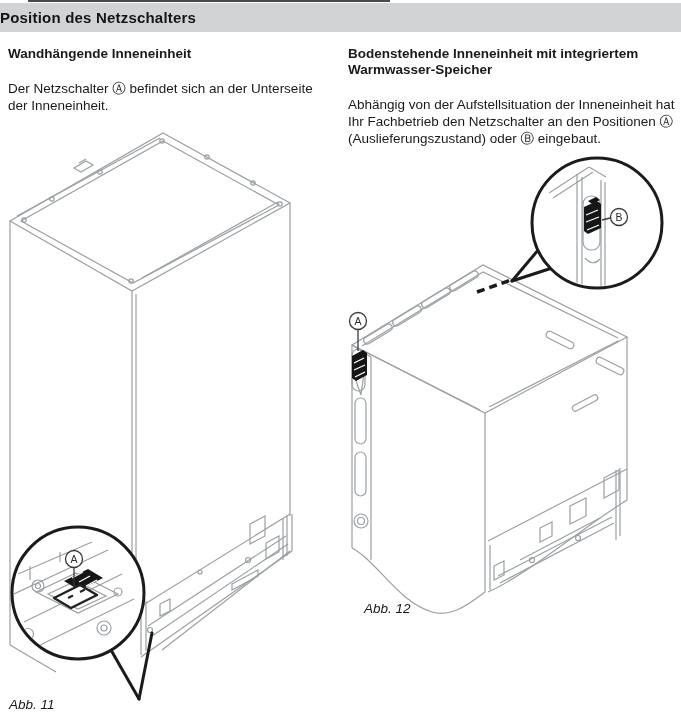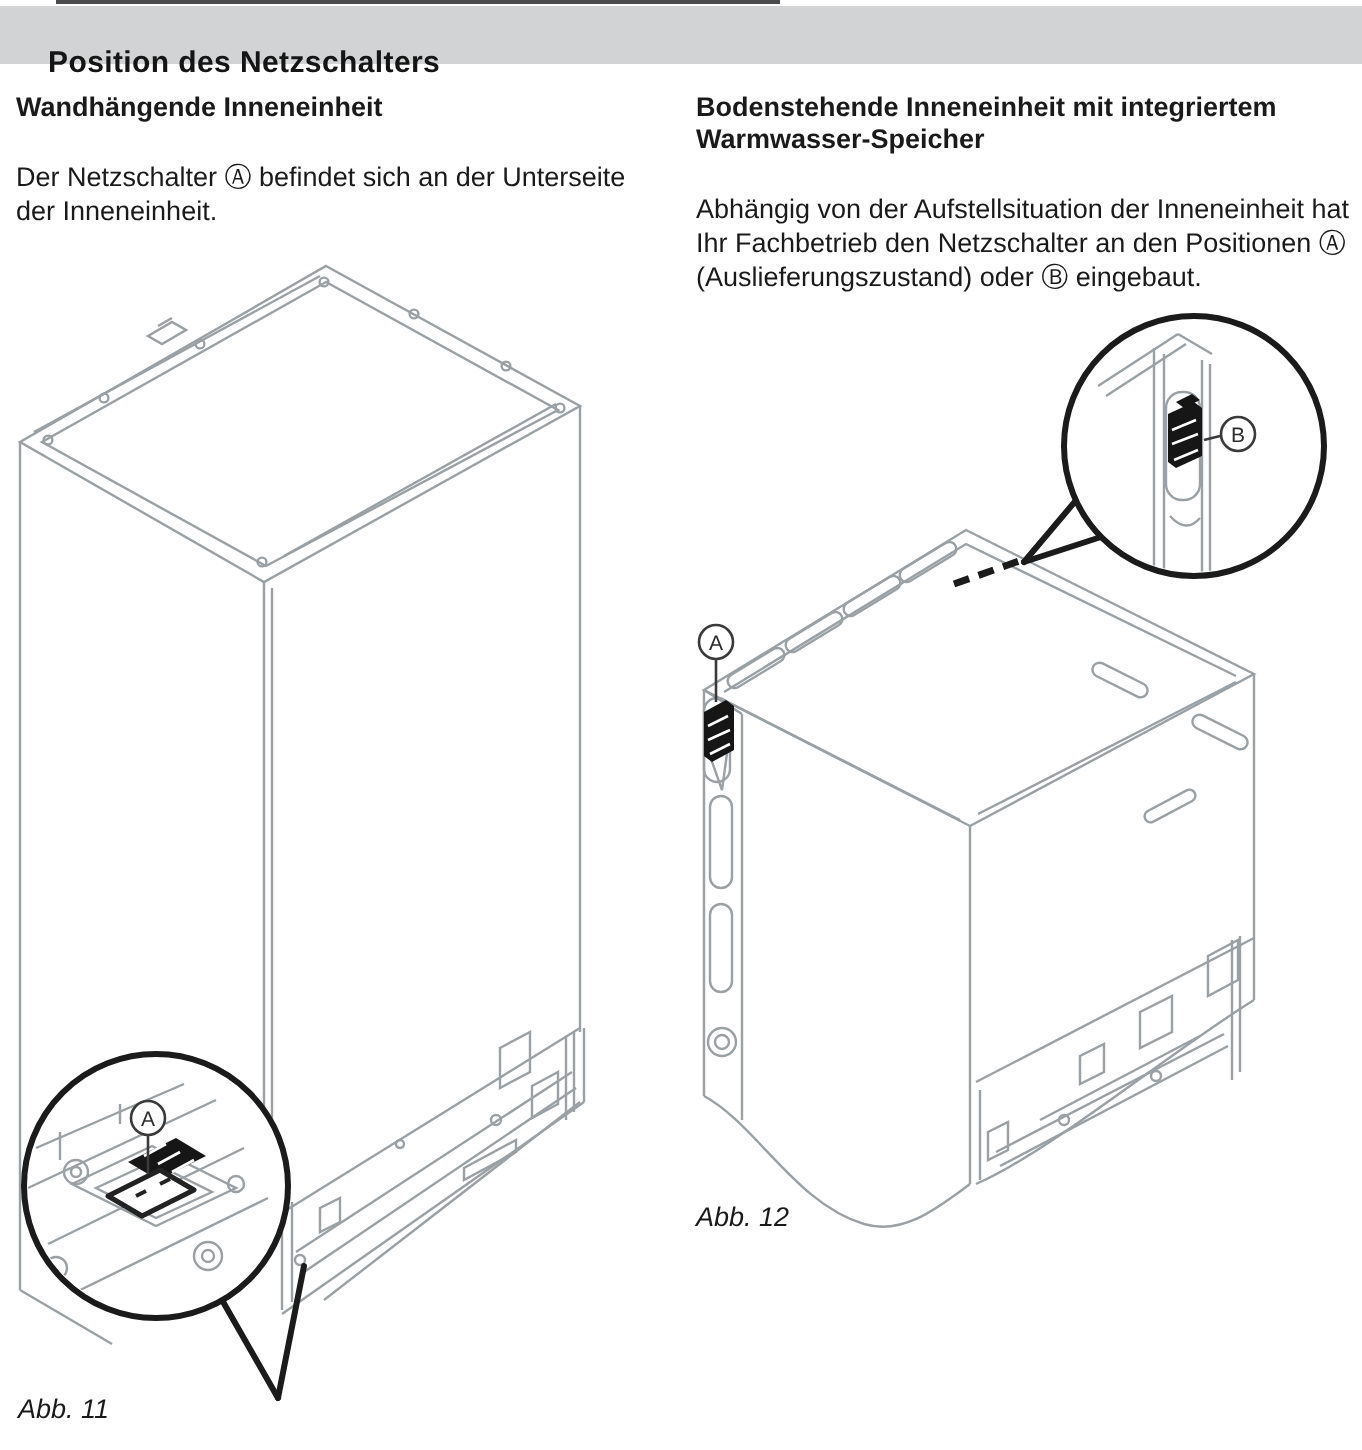--- a/index.html
+++ b/index.html
@@ -3,32 +3,32 @@
 <meta charset="utf-8">
 <style>
   html,body{margin:0;padding:0;background:#ffffff;}
   .page{
     position:relative;width:681px;height:725px;background:#ffffff;
     font-family:"Liberation Sans","DejaVu Sans",sans-serif;color:#1a1a1a;
     overflow:hidden;
   }
   .crop-line{position:absolute;left:28px;top:0;width:362px;height:2px;background:#4a4a4c;}
   .header-bar{position:absolute;left:0;top:3px;width:681px;height:29px;background:#d1d3d4;}
-  .header-bar h1{margin:14px;padding-left:10px;font-size:15px;font-weight:bold;line-height:29px;color:#151515;letter-spacing:.2px;}
+  .header-bar h1{margin:0;font-size:15px;font-weight:bold;line-height:29px;color:#151515;letter-spacing:.2px;}
   .col{position:absolute;top:46px;}
   .col-left{left:8px;width:328px;}
   .col-right{left:348px;width:330px;}
   .col h2{margin:0;font-size:13.5px;font-weight:bold;line-height:16px;white-space:pre-line;}
   .col p{margin:18px 0 0 0;font-size:13.5px;line-height:17px;white-space:pre-line;}
   .figure{position:absolute;}
   #figure-wall-unit{left:0;top:125px;}
   #figure-floor-unit{left:340px;top:150px;}
   .caption{position:absolute;font-size:13.5px;font-style:italic;color:#1a1a1a;}
   #caption-abb11{left:9px;top:697px;}
-  #caption-abb12{left:348px;top:601px;}
+  #caption-abb12{left:364px;top:601px;}
   svg .g-art{stroke:#9aa0a3;fill:none;stroke-width:1.2;}
   svg .g-dark{stroke:#1b1b1b;fill:none;}
   svg text{font-family:"Liberation Sans","DejaVu Sans",sans-serif;font-size:10.5px;fill:#2c2c2c;text-anchor:middle;stroke:none;}
 </style>
 </head>
 <body>
 
 <div class="page">
 
   <div class="crop-line"></div>

